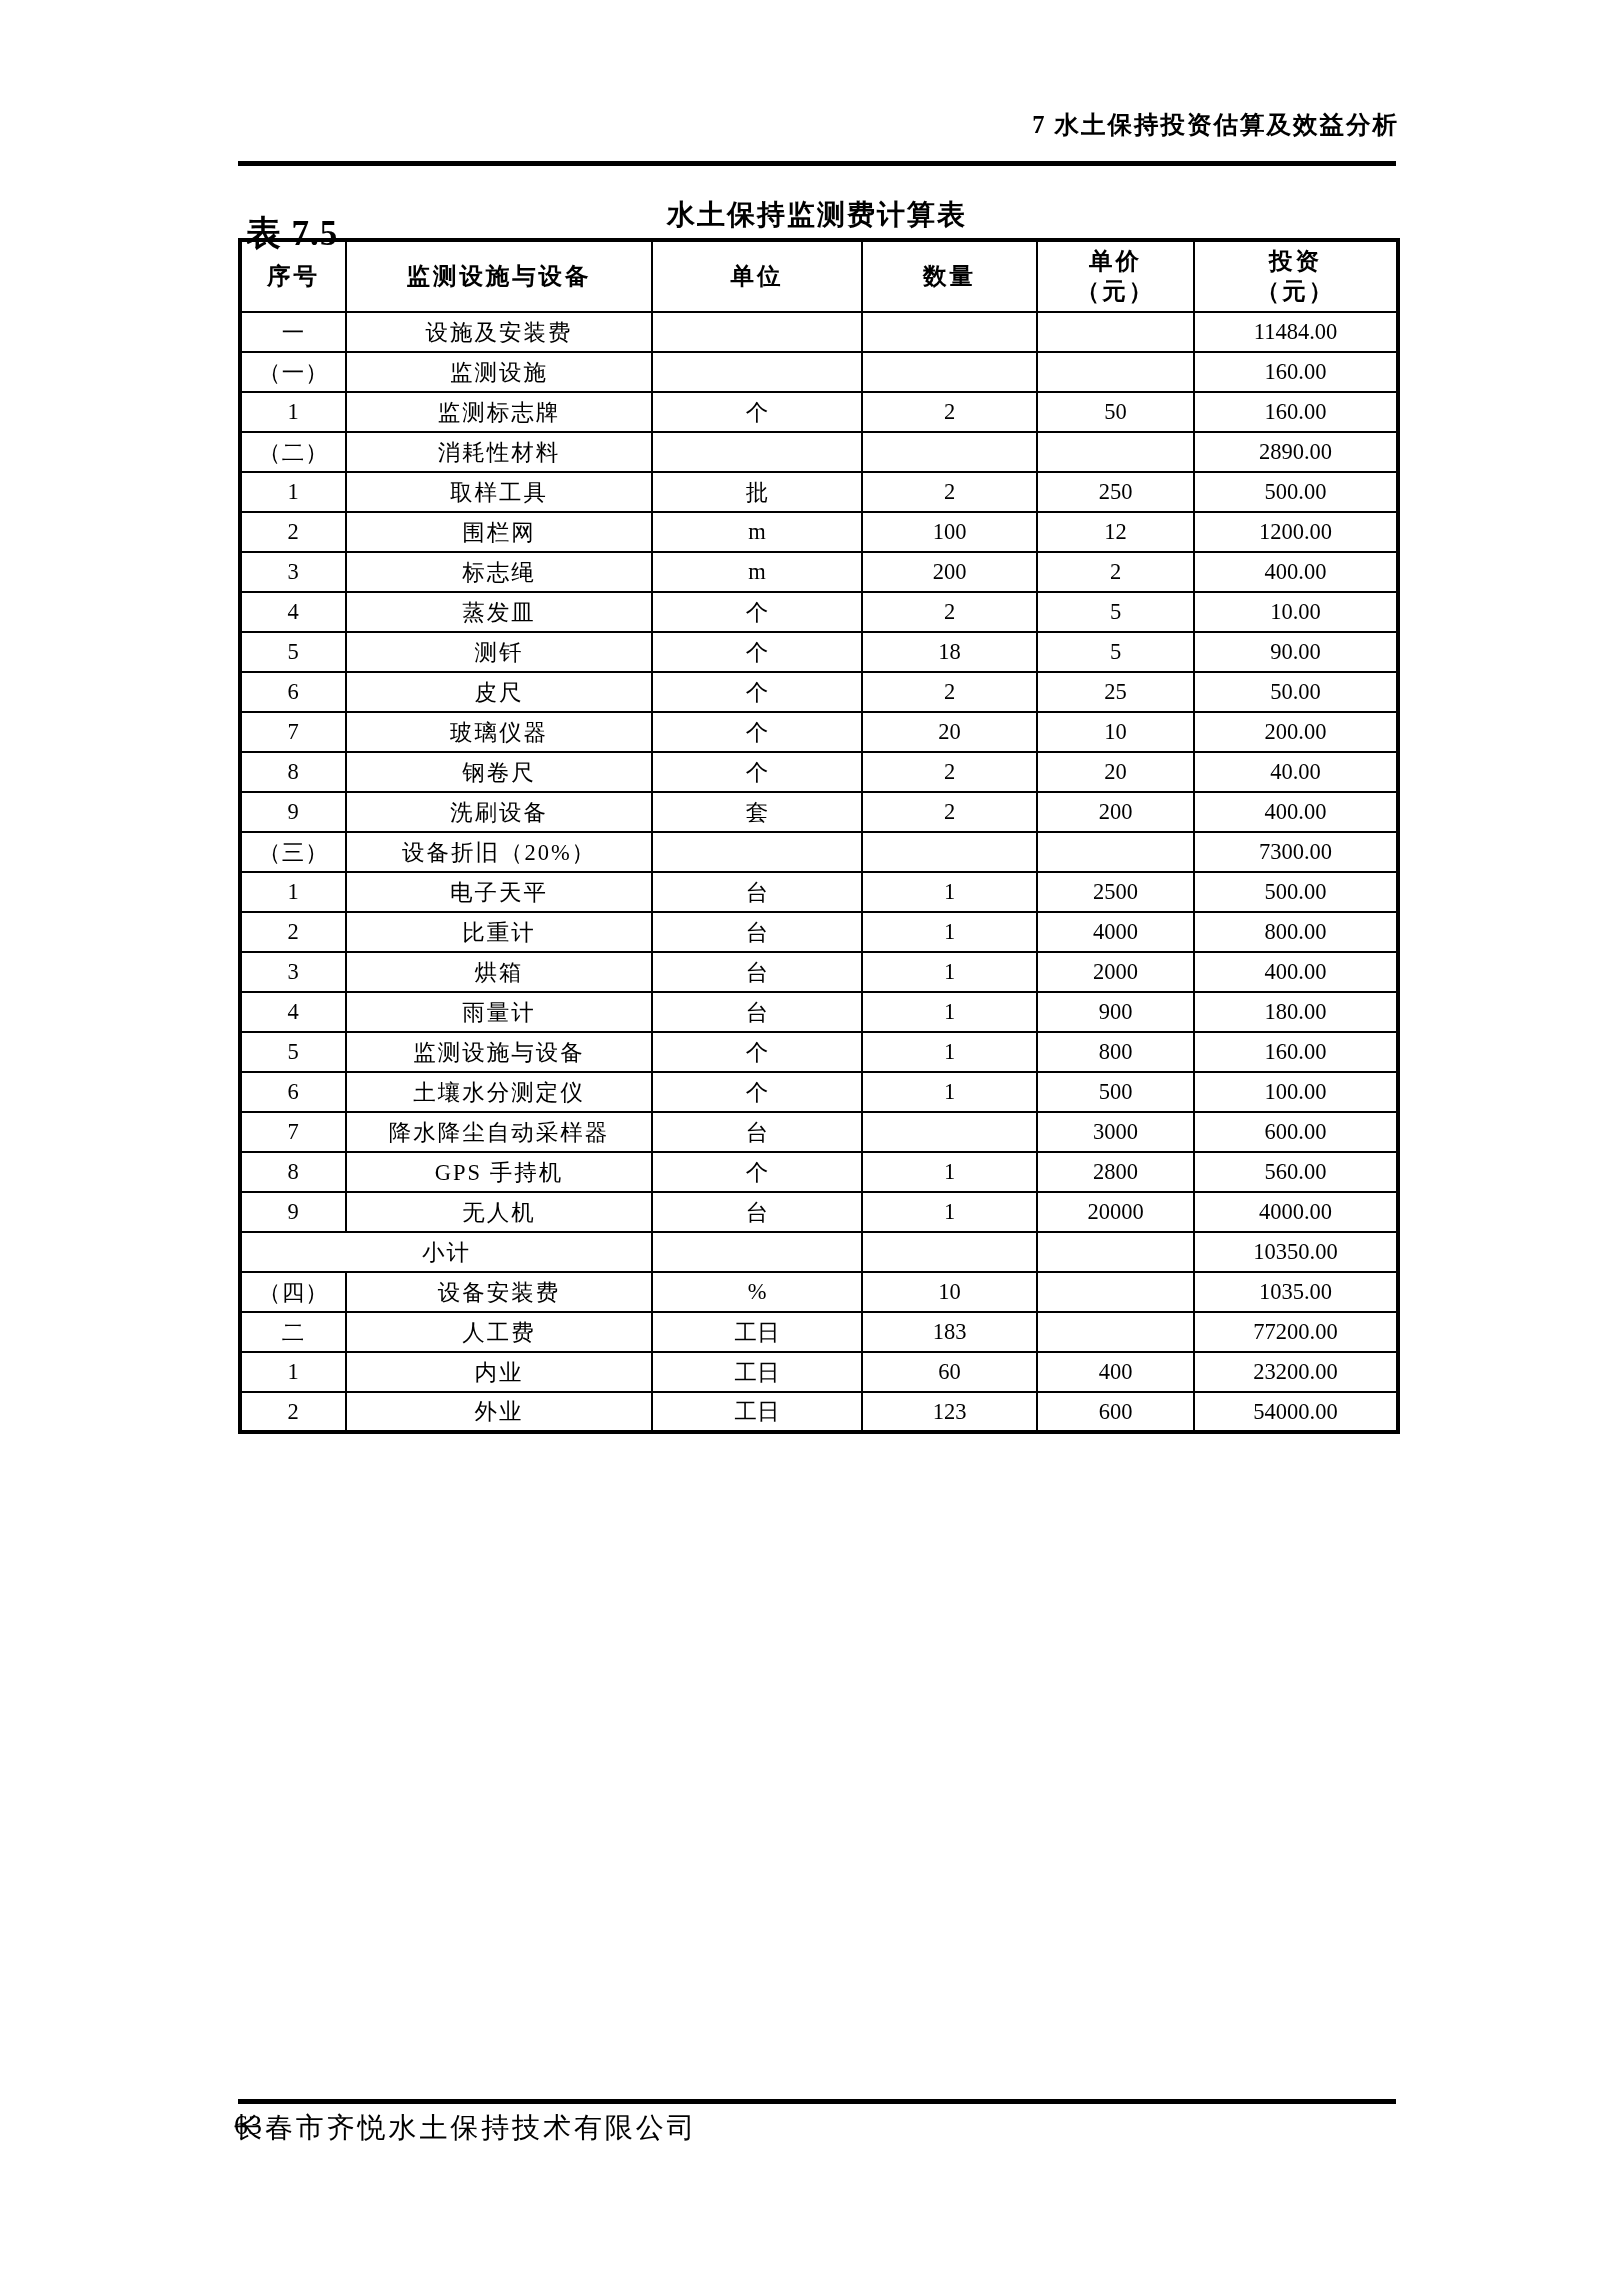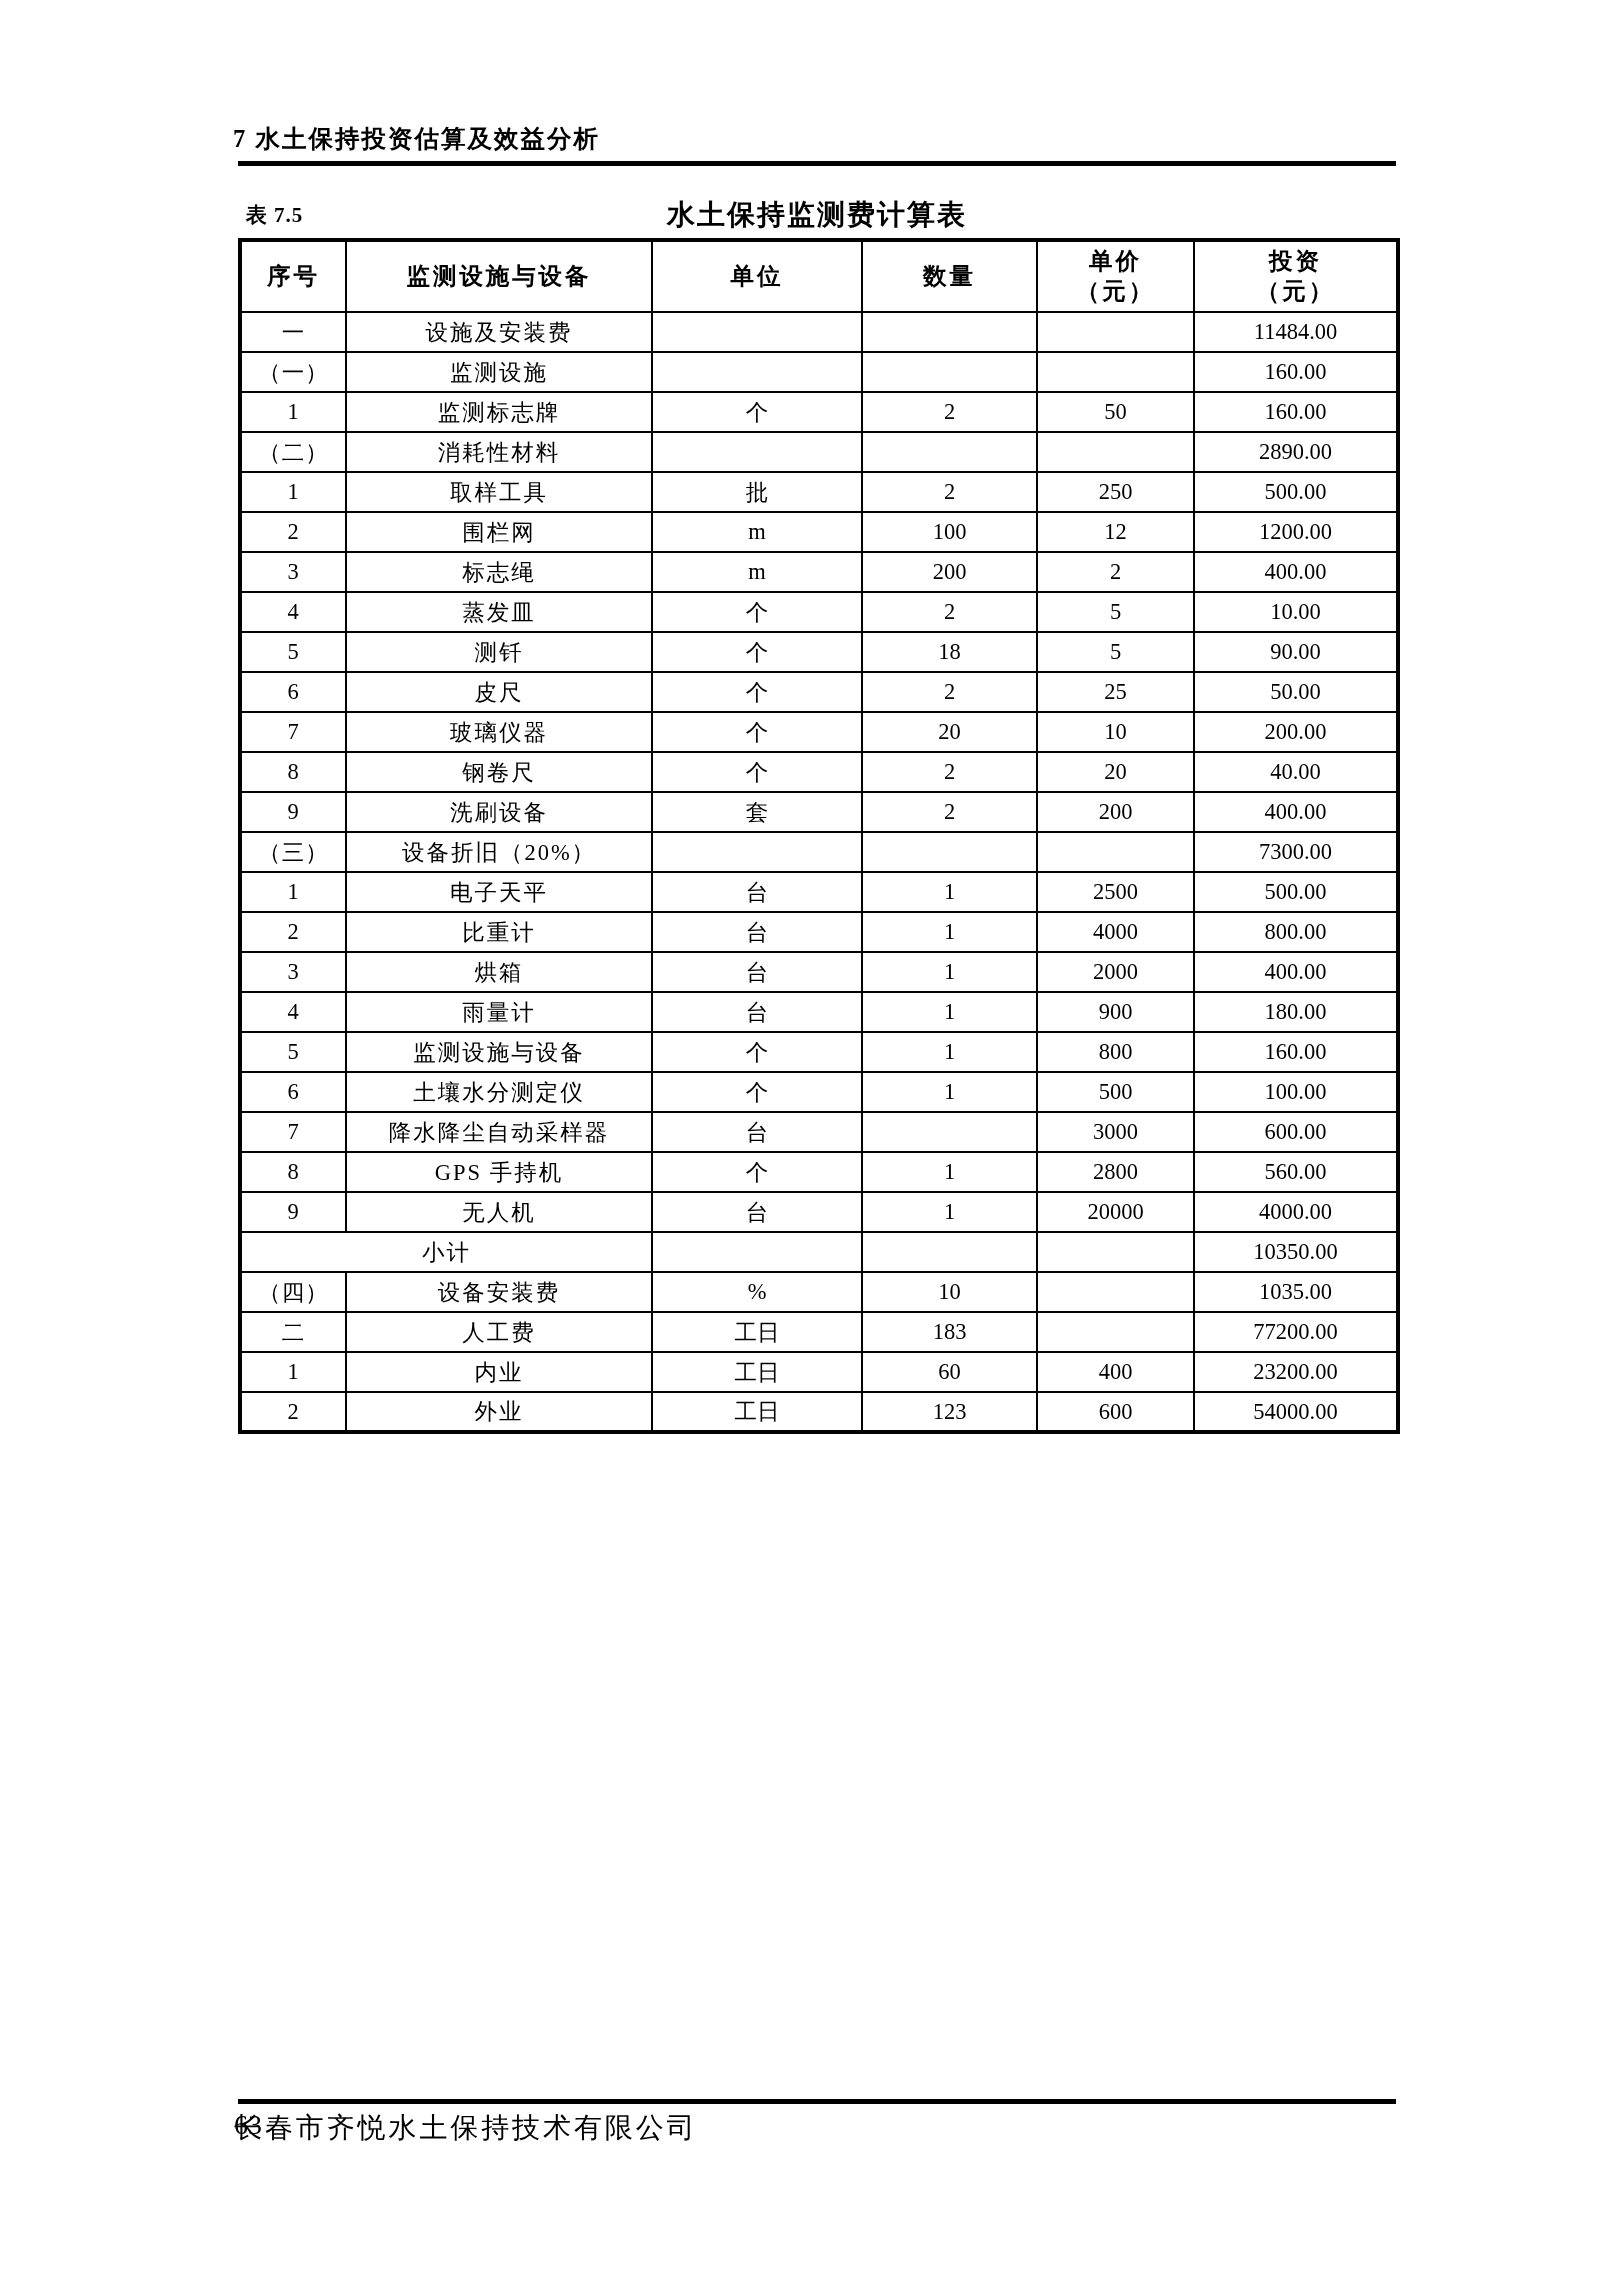--- a/index.html
+++ b/index.html
@@ -5,33 +5,33 @@
   * { margin:0; padding:0; box-sizing:border-box; }
   html,body { background:#ffffff; }
   body {
     width:1622px; height:2293px;
     position:relative;
     font-family:"Liberation Serif", serif;
     color:#000;
   }
   .doc-header {
     position:absolute; top:108px; left:233px; width:1166px;
-    text-align:left; font-size:24.5px; font-weight:600; letter-spacing:2px;margin-top:14px;
+    text-align:right; font-size:24.5px; font-weight:600; letter-spacing:2px;
   }
   .rule {
     position:absolute; left:238px; width:1158px; height:4.9px; background:#000;
   }
   .rule-top { top:161px; }
   .rule-bottom { top:2099px; }
   .title-row {
     position:absolute; top:196px; left:238px; width:1158px; height:35px;
   }
   .table-label {
-    position:absolute; left:7.8px; top:5px;
-    font-size:21px; font-weight:bold; letter-spacing:1px;
+    position:absolute; left:7.8px; top:14px;
+    font-size:35px; font-weight:bold; letter-spacing:1px;
   }
   .table-title {
     text-align:center; font-size:28px; font-weight:bold; letter-spacing:2px;
   }
   table.fee-table {
     position:absolute; top:238px; left:238px; width:1158px;
     border-collapse:collapse; table-layout:fixed;
     border:4.9px solid #000;
   }
   .fee-table th, .fee-table td {

